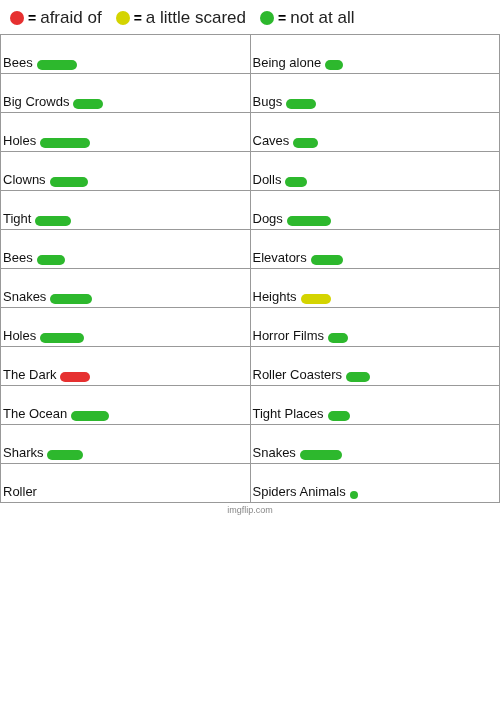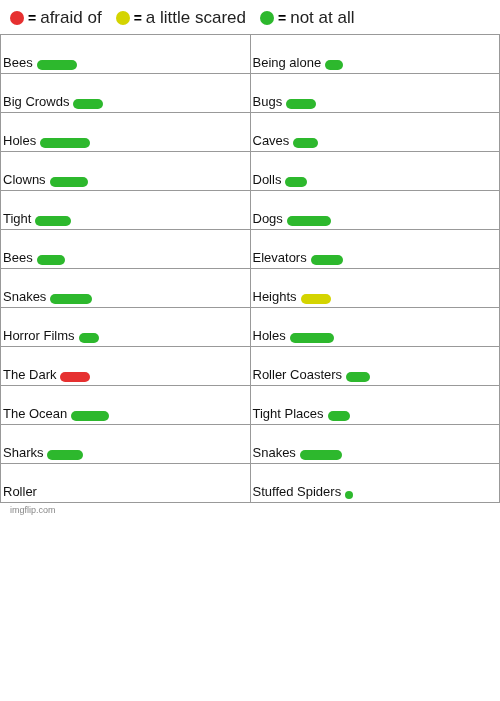--- a/index.html
+++ b/index.html
@@ -86,21 +86,21 @@
       border-radius: 50%;
       background: #2db82d;
       display: inline-block;
       margin-left: 4px;
     }
 
     .imgflip {
       font-size: 9px;
       color: #888;
       padding: 2px 10px;
-      text-align: left;
+      text-align: center;
     }
   </style>
 </head>
 <body>
 
 <div class="legend">
   <div class="legend-item">
     <span class="circle red"></span>
     <span class="eq-sign">=</span>
     <span class="legend-label">afraid of</span>
@@ -183,27 +183,27 @@
         <span class="cell-label">Snakes</span>
         <span class="mark green" style="width: 42px;"></span>
       </div>
       <div class="cell">
         <span class="cell-label">Heights</span>
         <span class="mark yellow" style="width: 30px;"></span>
       </div>
     </div>
     <div class="grid-row">
       <div class="cell">
+        <span class="cell-label">Holes</span>
+        <span class="mark green" style="width: 44px;"></span>
+      </div>
+      <div class="cell">
         <span class="cell-label">Horror Films</span>
         <span class="mark green" style="width: 20px;"></span>
       </div>
-      <div class="cell">
-        <span class="cell-label">Holes</span>
-        <span class="mark green" style="width: 44px;"></span>
-      </div>
     </div>
     <div class="grid-row">
       <div class="cell">
         <span class="cell-label">The Dark</span>
         <span class="mark red" style="width: 30px;"></span>
       </div>
       <div class="cell">
         <span class="cell-label">Roller Coasters</span>
         <span class="mark green" style="width: 24px;"></span>
       </div>
@@ -226,19 +226,19 @@
       <div class="cell">
         <span class="cell-label">Snakes</span>
         <span class="mark green" style="width: 42px;"></span>
       </div>
     </div>
     <div class="grid-row">
       <div class="cell">
         <span class="cell-label">Roller</span>
       </div>
       <div class="cell">
-        <span class="cell-label">Stuffed Spiders</span>
+        <span class="cell-label">Spiders Animals</span>
         <span class="dot-green"></span>
       </div>
     </div>
   </div>
 
 <div class="imgflip">imgflip.com</div>
 
 </body></html>

